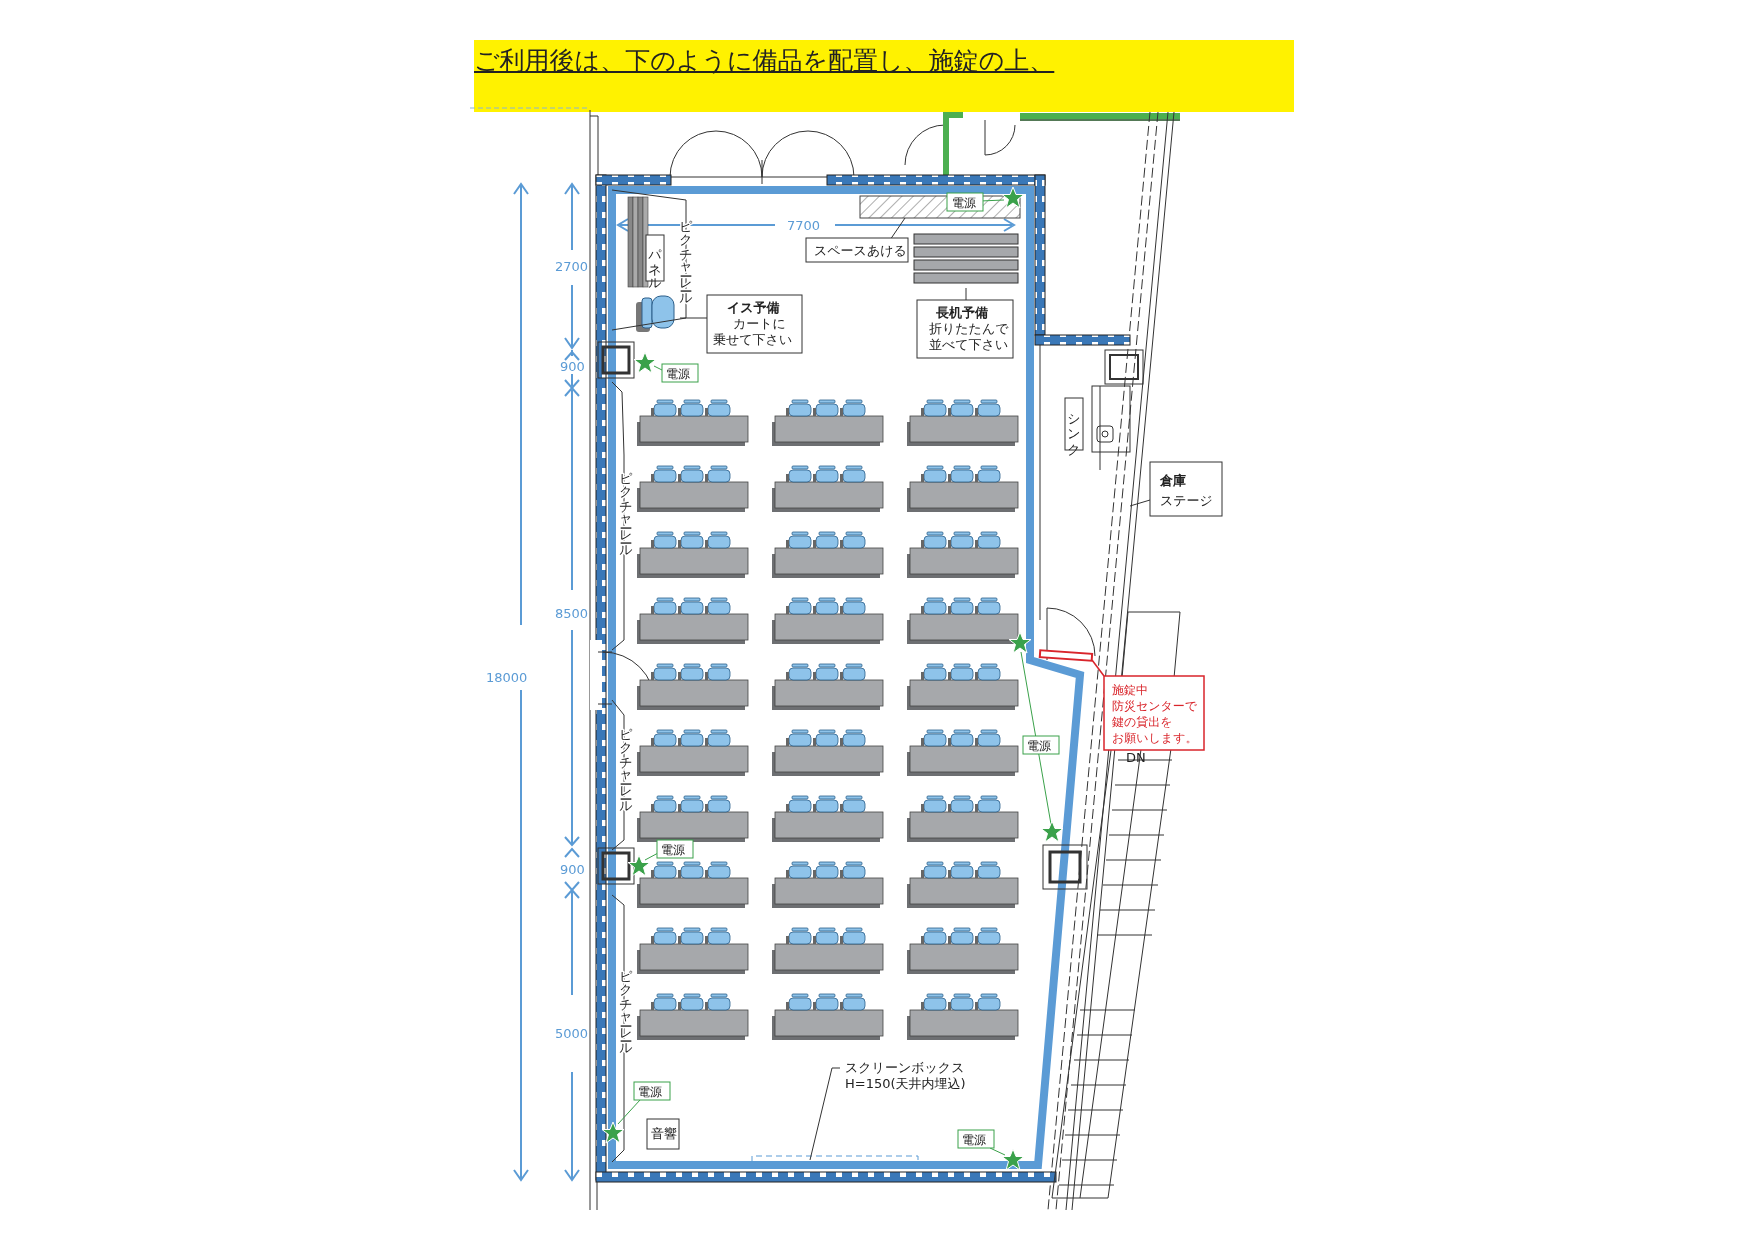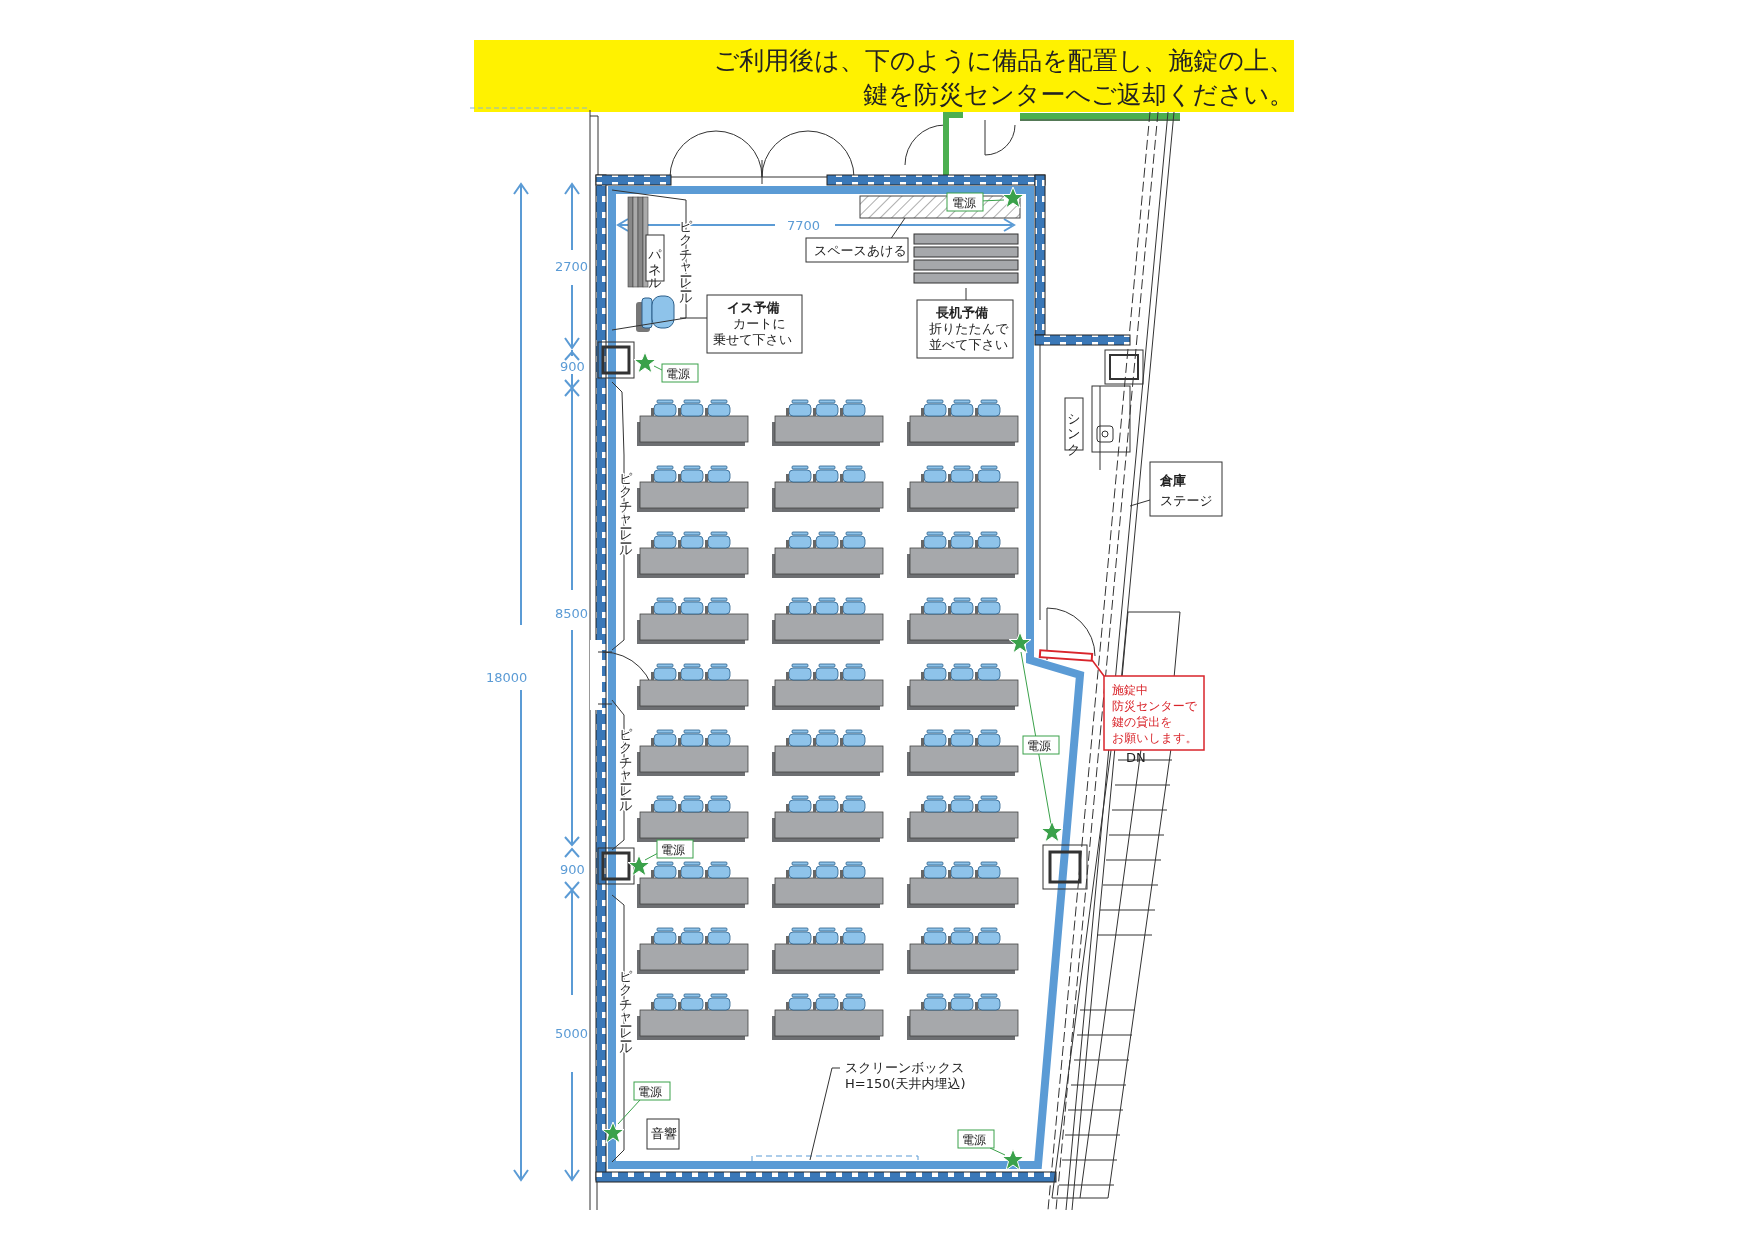--- a/index.html
+++ b/index.html
@@ -1,34 +1,33 @@
 <!DOCTYPE html>
 <html><head>
 <meta charset="utf-8">
 <style>
   html, body { margin: 0; padding: 0; background: #ffffff; }
   body { width: 1755px; height: 1240px; position: relative; overflow: hidden;
          font-family: "DejaVu Sans", "Liberation Sans", sans-serif; }
   #banner { position: absolute; left: 474px; top: 40px; width: 820px; height: 72px;
-            background: #fff200; text-align: right; color: #222; }
+            background: #fff200; text-align: left; color: #222; text-decoration: underline; }
   #banner .l { font-size: 25px; line-height: 34px; letter-spacing: 0px; }
   #banner .l1 { padding-top: 4px; }
   svg { position: absolute; left: 0; top: 0; }
   .dim { fill: #5b9bd5; font-size: 13px; font-family: "DejaVu Sans", sans-serif; }
   .lbl { font-size: 13px; font-family: "DejaVu Sans", sans-serif; fill: #222; }
   .lblb { font-size: 13px; font-weight: bold; font-family: "DejaVu Sans", sans-serif; fill: #222; }
   .pwr { font-size: 12px; fill: #222; font-family: "DejaVu Sans", sans-serif; }
   .red { font-size: 12px; fill: #d9252b; font-family: "DejaVu Sans", sans-serif; }
 </style>
 </head>
 <body>
 
 <div id="banner">
   <div class="l l1">ご利用後は、下のように備品を配置し、施錠の上、</div>
-  <div class="l">鍵を防災センターへご返却ください。</div>
 </div>
 
 <svg width="1755" height="1240" viewBox="0 0 1755 1240">
   <defs>
     <pattern id="hatch" width="8" height="8" patternUnits="userSpaceOnUse" patternTransform="rotate(45)">
       <line x1="0" y1="0" x2="0" y2="8" stroke="#777" stroke-width="1.2"></line>
     </pattern>
     <pattern id="dashwall" width="16" height="10" patternUnits="userSpaceOnUse">
       <rect width="16" height="10" fill="#3a78b8"></rect>
       <rect x="4" y="2" width="6" height="5" fill="#ffffff"></rect>

